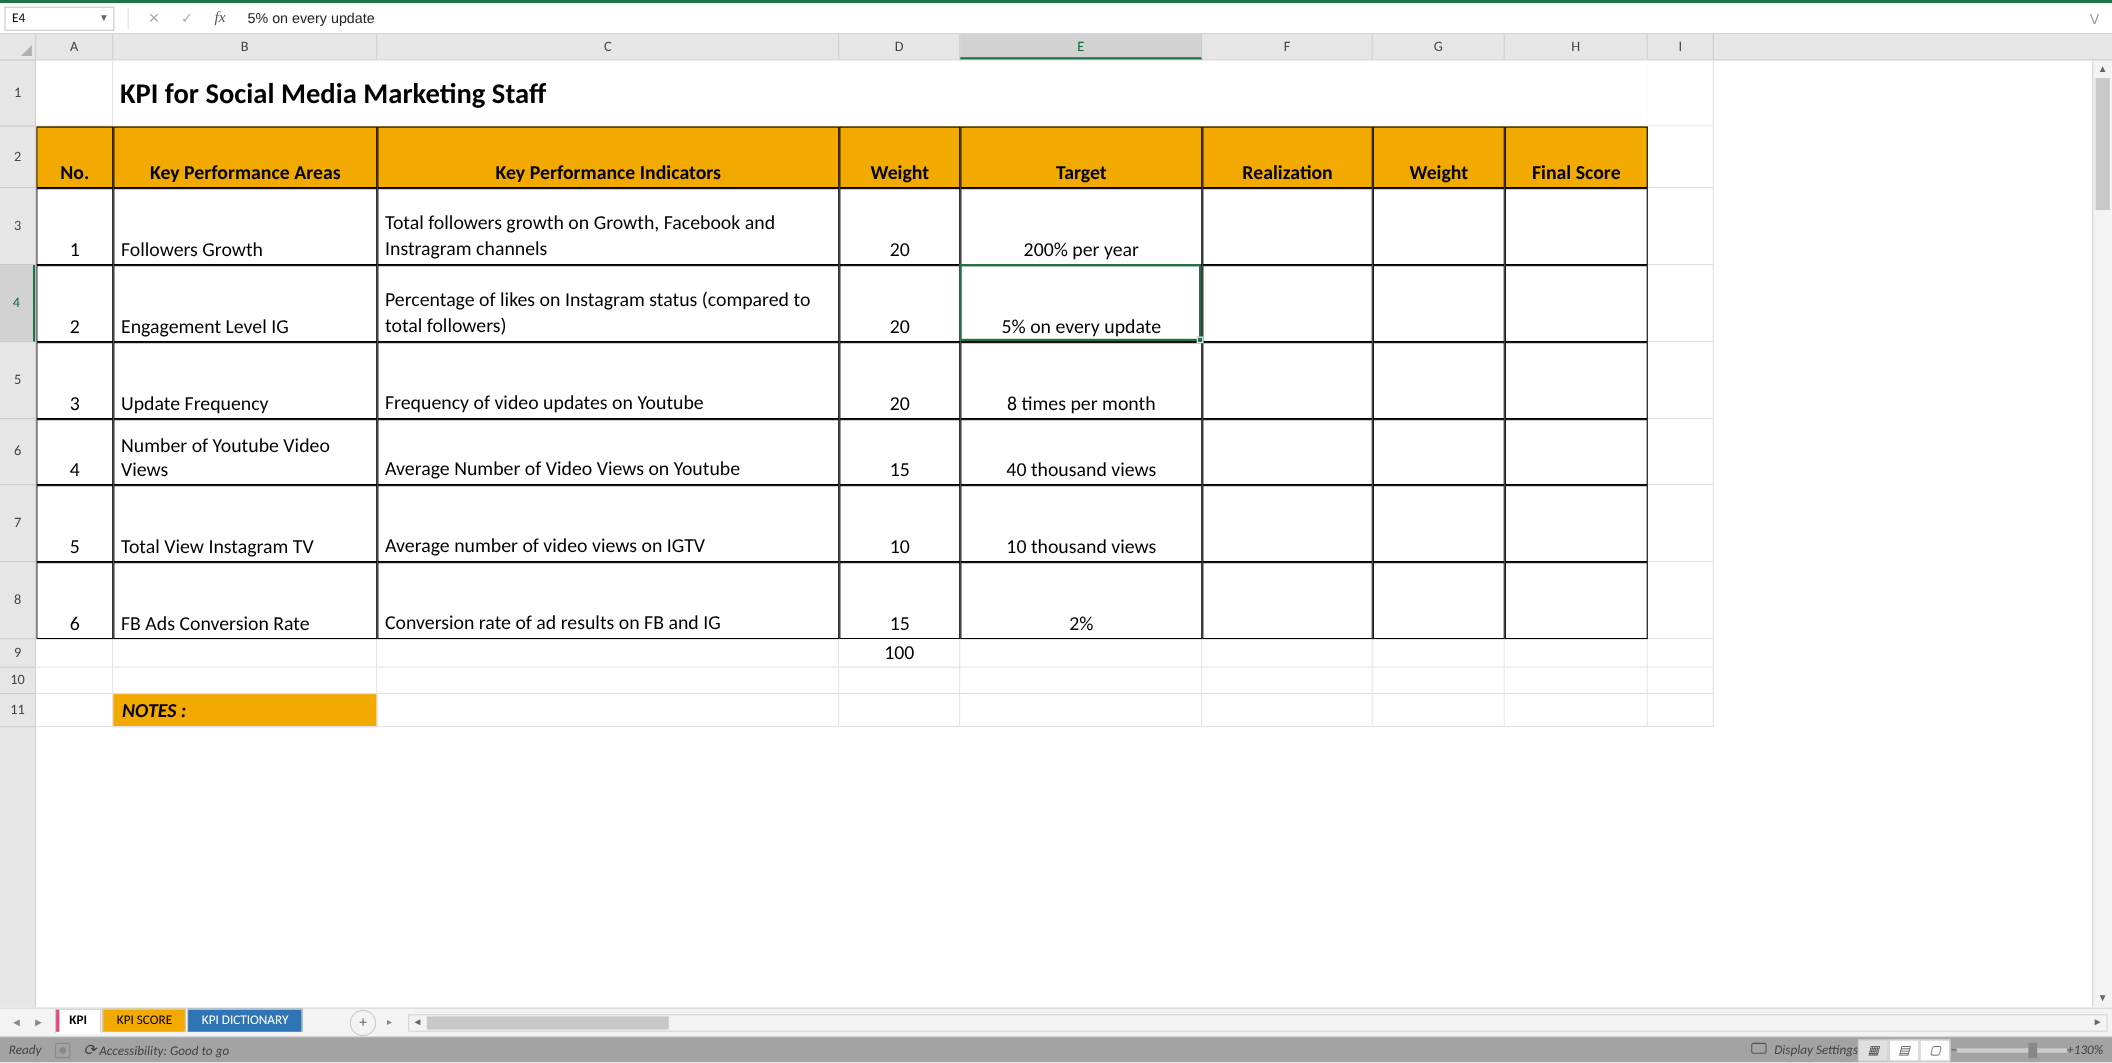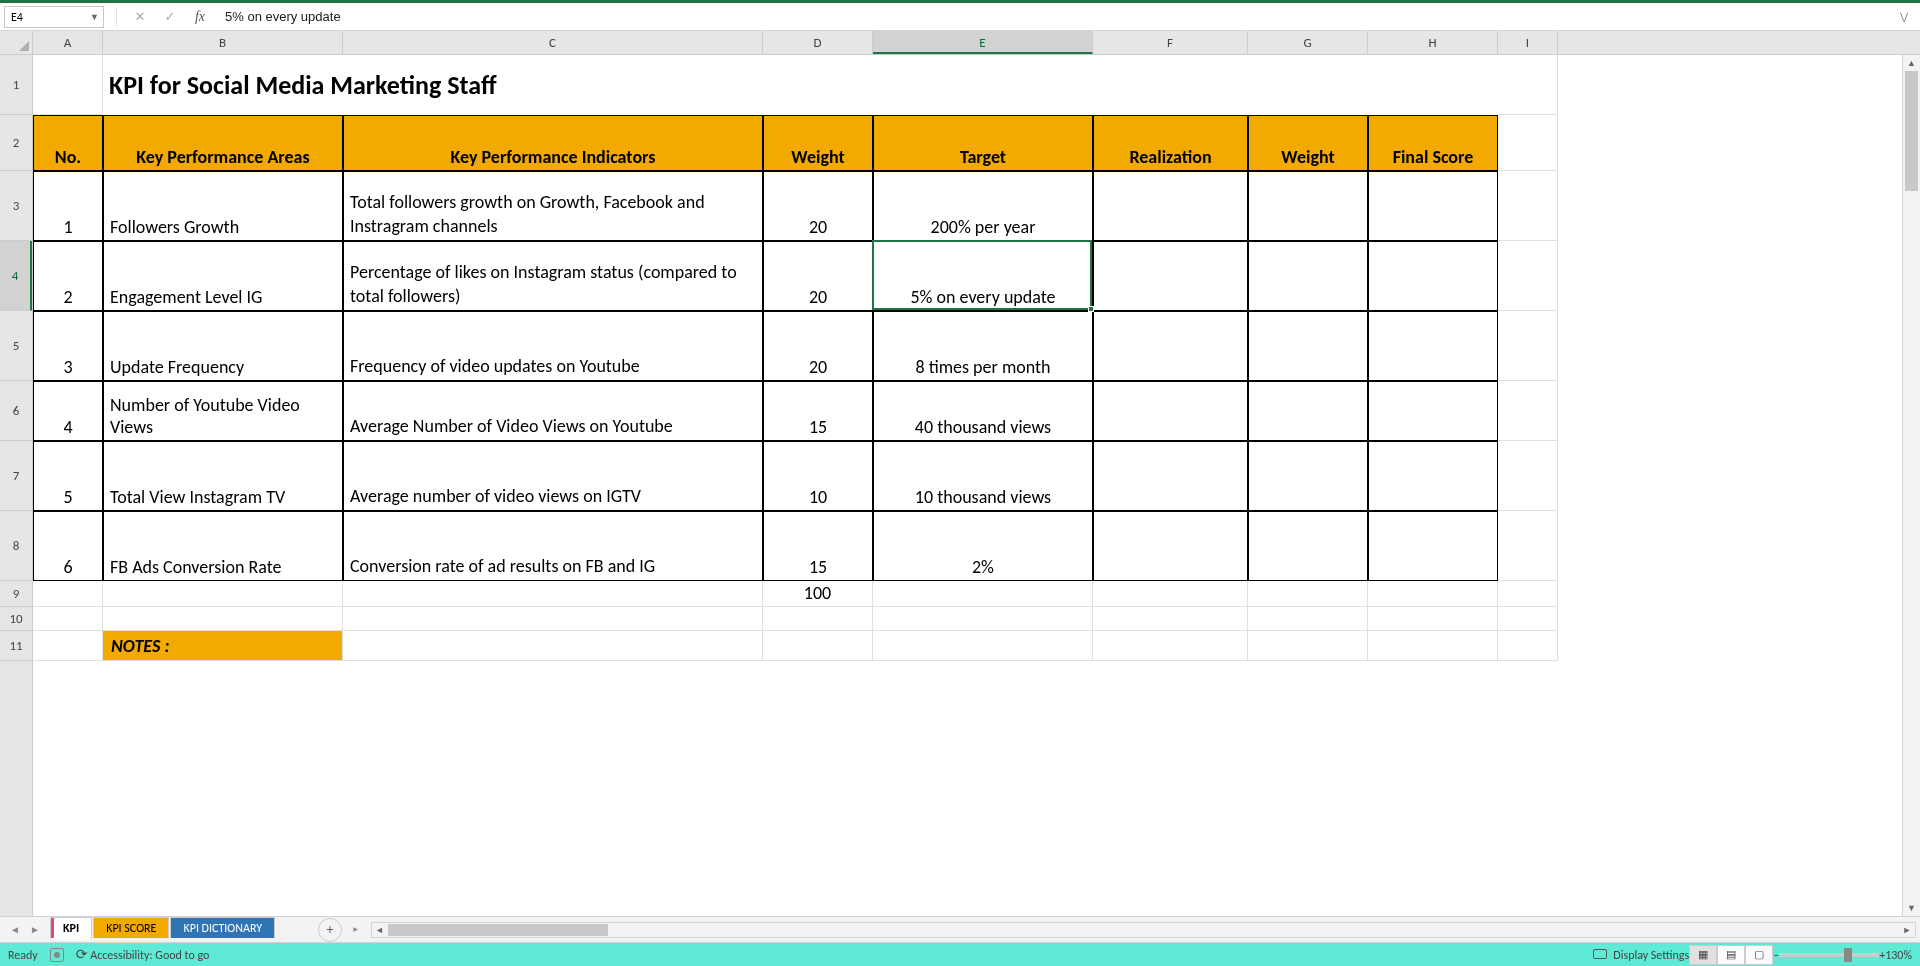--- a/index.html
+++ b/index.html
@@ -222,28 +222,29 @@
   background:#f3f3f3;
   border:1px solid #d4d4d4;
   margin:0 4px;
   position:relative;
 }
 .hscroll-arrow { position:absolute;top:0;width:16px;height:14px;text-align:center;font-size:9px;color:#666;line-height:14px; }
 .hscroll-thumb { position:absolute;top:1px;height:12px;width:220px;left:16px;background:#c8c8c8; }
 
 .status-bar {
   height:24px;
-  background:#5eead4;
+  background:#a3a3a3;
   border-top:1px solid #d4d4d4;
   display:flex;
   align-items:center;
   font-size:12px;
   color:#444;
   padding:0 8px;
   justify-content:space-between;
+  font-style:italic;
 }
 .status-left { display:flex;align-items:center;gap:12px; }
 .status-right { display:flex;align-items:center;}
 .view-btns { display:flex;gap:0; }
 .view-btn { width:28px;height:20px;border:1px solid #ccc;display:flex;align-items:center;justify-content:center;background:#fdfdfd;font-size:11px;cursor:pointer; }
 .view-btn.active { background:#e0e0e0; }
 .zoom-slider { width:100px;height:4px;background:#ccc;position:relative; }
 .zoom-thumb { position:absolute;width:8px;height:14px;background:#888;top:-5px;left:65px; }
 .macro-icon{ width:14px;height:14px;border:1px solid #888;border-radius:2px;position:relative; }
 .macro-icon::after{ content:'';position:absolute;left:3px;top:3px;width:6px;height:6px;background:#888;border-radius:50%; }

